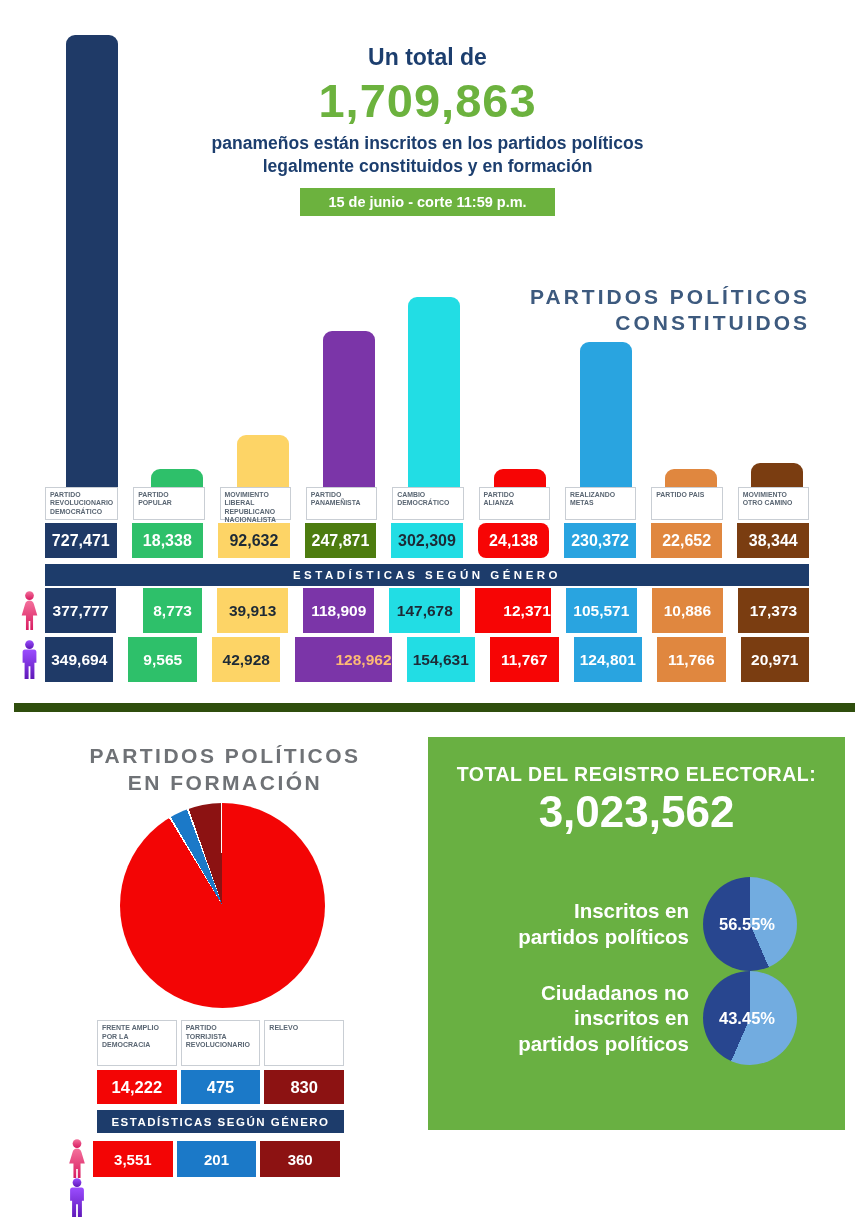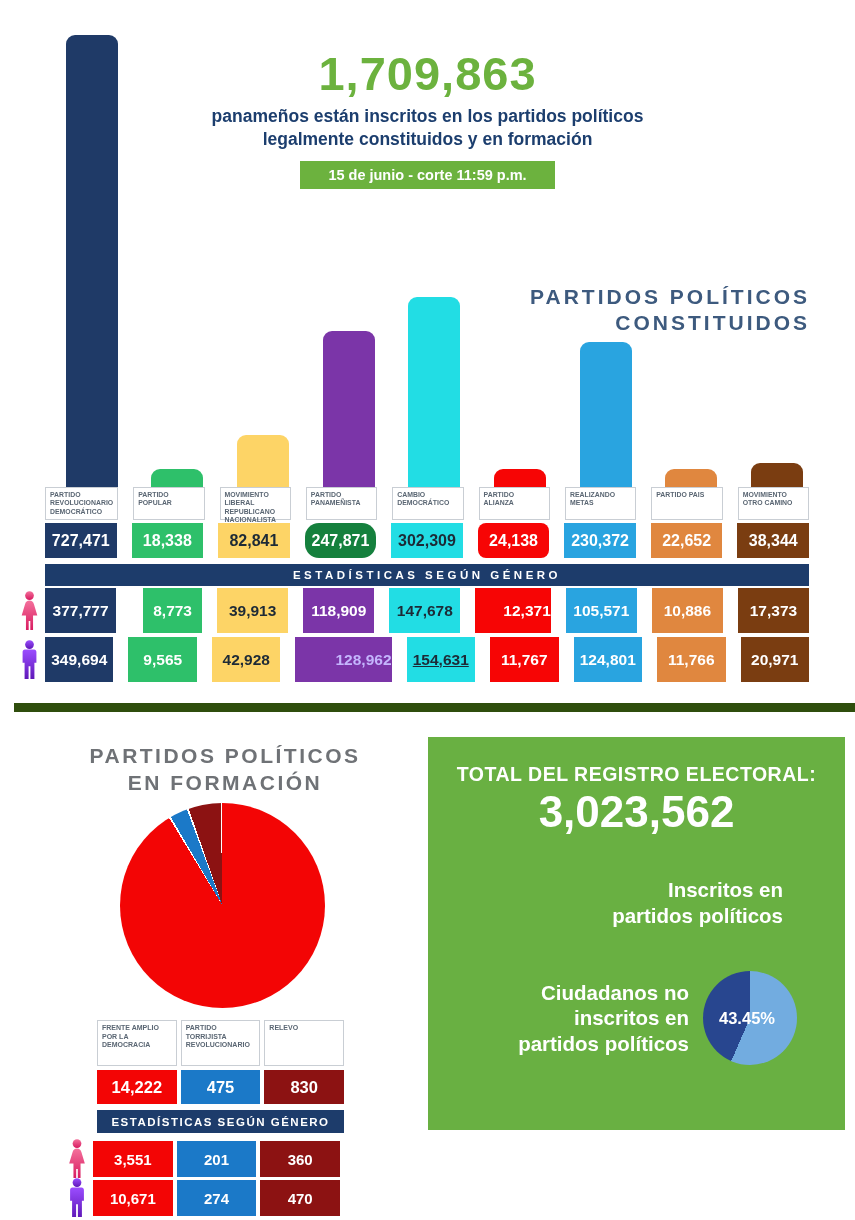--- a/index.html
+++ b/index.html
@@ -76,20 +76,21 @@
       <div class="bar" style="background: rgb(253, 212, 102); left: 236.9px; height: 52px;"></div>
       <div class="bar" style="background: rgb(123, 53, 168); left: 322.6px; height: 156px;"></div>
       <div class="bar" style="background: rgb(34, 221, 228); left: 408.3px; height: 190px;"></div>
       <div class="bar" style="background: rgb(247, 5, 5); left: 494px; height: 18px;"></div>
       <div class="bar" style="background: rgb(41, 164, 224); left: 579.7px; height: 145px;"></div>
       <div class="bar" style="background: rgb(224, 135, 63); left: 665.4px; height: 18px;"></div>
       <div class="bar" style="background: rgb(122, 61, 17); left: 751.1px; height: 24px;"></div>
     </div>
 
   <div class="header">
+    <div class="intro">Un total de</div>
     <div class="big-total">1,709,863</div>
     <div class="subtitle">panameños están inscritos en los partidos políticos
 legalmente constituidos y en formación</div>
     <div class="date-badge">15 de junio - corte 11:59 p.m.</div>
   </div>
 
   <div class="chart-title">PARTIDOS POLÍTICOS
 CONSTITUIDOS</div>
 
   <div class="ctable">
@@ -100,22 +101,22 @@
         <div class="label-cell">PARTIDO PANAMEÑISTA</div>
         <div class="label-cell">CAMBIO DEMOCRÁTICO</div>
         <div class="label-cell">PARTIDO ALIANZA</div>
         <div class="label-cell">REALIZANDO METAS</div>
         <div class="label-cell">PARTIDO PAIS</div>
         <div class="label-cell">MOVIMIENTO OTRO CAMINO</div>
       </div>
     <div class="grid9 c-values" id="c-values">
         <div class="value-cell" style="background: rgb(31, 58, 103); color: rgb(255, 255, 255);">727,471</div>
         <div class="value-cell" style="background: rgb(46, 192, 106); color: rgb(255, 255, 255);">18,338</div>
-        <div class="value-cell" style="background: rgb(253, 212, 102); color: rgb(29, 42, 54);">82,841</div>
-        <div class="value-cell" style="background: #15803d; color: rgb(255, 255, 255); border-radius: 14px;">247,871</div>
+        <div class="value-cell" style="background: rgb(253, 212, 102); color: rgb(29, 42, 54);">92,632</div>
+        <div class="value-cell" style="background: #4d7c0f; color: rgb(255, 255, 255);">247,871</div>
         <div class="value-cell" style="background: rgb(34, 221, 228); color: rgb(29, 42, 54);">302,309</div>
         <div class="value-cell" style="background: rgb(247, 5, 5); color: rgb(255, 255, 255); border-radius: 8px;">24,138</div>
         <div class="value-cell" style="background: rgb(41, 164, 224); color: rgb(255, 255, 255);">230,372</div>
         <div class="value-cell" style="background: rgb(224, 135, 63); color: rgb(255, 255, 255);">22,652</div>
         <div class="value-cell" style="background: rgb(122, 61, 17); color: rgb(255, 255, 255);">38,344</div>
       </div>
     <div class="band">ESTADÍSTICAS SEGÚN GÉNERO</div>
   </div>
 
   <div class="gender-row" style="top:588px;">
@@ -153,22 +154,22 @@
             </linearGradient>
           </defs>
         <circle cx="14" cy="5" r="4.8" fill="url(#gm1)"></circle>
         <path d="M9 10.5 H19 C20.6 10.5 21.6 11.6 21.6 13.2 V25 H19.4 V43 H15 V29 H13 V43 H8.6 V25 H6.4 V13.2 C6.4 11.6 7.4 10.5 9 10.5 Z" fill="url(#gm1)"></path>
       </svg>
     </div>
     <div class="grid9" id="c-male">
         <div class="value-cell" style="background: rgb(31, 58, 103); color: rgb(255, 255, 255);">349,694</div>
         <div class="value-cell" style="background: rgb(46, 192, 106); color: rgb(255, 255, 255);">9,565</div>
         <div class="value-cell" style="background: rgb(253, 212, 102); color: rgb(29, 42, 54);">42,928</div>
-        <div class="value-cell" style="background: rgb(123, 53, 168); color: #c4b5fd; padding-left: 40px;">128,962</div>
-        <div class="value-cell" style="background: rgb(34, 221, 228); color: rgb(29, 42, 54); text-decoration: underline;">154,631</div>
+        <div class="value-cell" style="background: rgb(123, 53, 168); color: #fdba74; padding-left: 40px;">128,962</div>
+        <div class="value-cell" style="background: rgb(34, 221, 228); color: rgb(29, 42, 54);">154,631</div>
         <div class="value-cell" style="background: rgb(247, 5, 5); color: rgb(255, 255, 255);">11,767</div>
         <div class="value-cell" style="background: rgb(41, 164, 224); color: rgb(255, 255, 255);">124,801</div>
         <div class="value-cell" style="background: rgb(224, 135, 63); color: rgb(255, 255, 255);">11,766</div>
         <div class="value-cell" style="background: rgb(122, 61, 17); color: rgb(255, 255, 255);">20,971</div>
       </div>
   </div>
 
   <div class="divider"></div>
 
   <div class="formation-title">PARTIDOS POLÍTICOS
@@ -214,34 +215,32 @@
         <defs>
             <linearGradient id="gm2" x1="0" y1="0" x2="0" y2="1">
           <stop offset="0" stop-color="#9b4dff"></stop>
               <stop offset="1" stop-color="#5f18b8"></stop>
             </linearGradient>
           </defs>
         <circle cx="14" cy="5" r="4.8" fill="url(#gm2)"></circle>
         <path d="M9 10.5 H19 C20.6 10.5 21.6 11.6 21.6 13.2 V25 H19.4 V43 H15 V29 H13 V43 H8.6 V25 H6.4 V13.2 C6.4 11.6 7.4 10.5 9 10.5 Z" fill="url(#gm2)"></path>
       </svg>
     </div>
-    <div class="grid3" id="f-male">
-        <div class="value-cell" style="background: rgb(243, 5, 5); color: rgb(255, 255, 255);">10,671</div>
-        <div class="value-cell" style="background: rgb(27, 121, 200); color: rgb(255, 255, 255);">274</div>
-        <div class="value-cell" style="background: rgb(140, 18, 18); color: rgb(255, 255, 255);">470</div>
-      </div>
   </div>
 
   <div class="registry" id="registry-panel" style="background: rgb(105, 176, 66);">
     <div class="r-title">TOTAL DEL REGISTRO ELECTORAL:</div>
     <div class="r-total">3,023,562</div>
 
     <div class="r-row" style="top:140px;">
       <div class="r-label">Inscritos en
 partidos políticos</div>
+      <div class="mini-pie" id="mini-pie-0" style="background: conic-gradient(rgb(114, 172, 224) 0deg, rgb(114, 172, 224) 156.42deg, rgb(40, 70, 143) 156.42deg, rgb(40, 70, 143) 360deg);">
+        <span class="pct">56.55%</span>
+      </div>
     </div>
 
     <div class="r-row" style="top:234px;">
       <div class="r-label">Ciudadanos no
 inscritos en
 partidos políticos</div>
       <div class="mini-pie" id="mini-pie-1" style="background: conic-gradient(rgb(114, 172, 224) 0deg, rgb(114, 172, 224) 203.58deg, rgb(40, 70, 143) 203.58deg, rgb(40, 70, 143) 360deg);">
         <span class="pct">43.45%</span>
       </div>
     </div>

